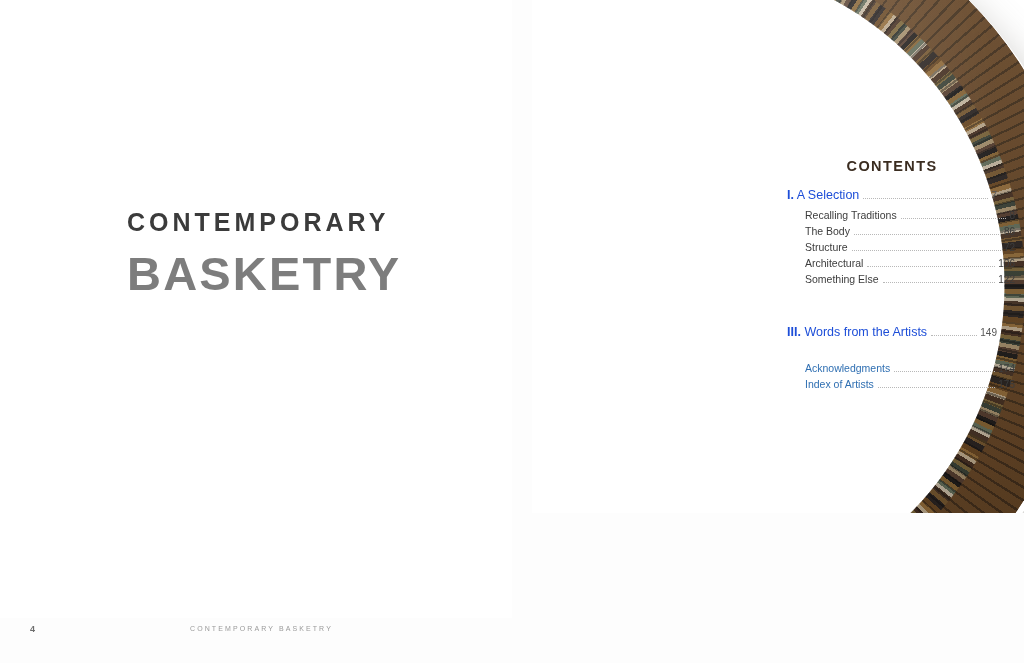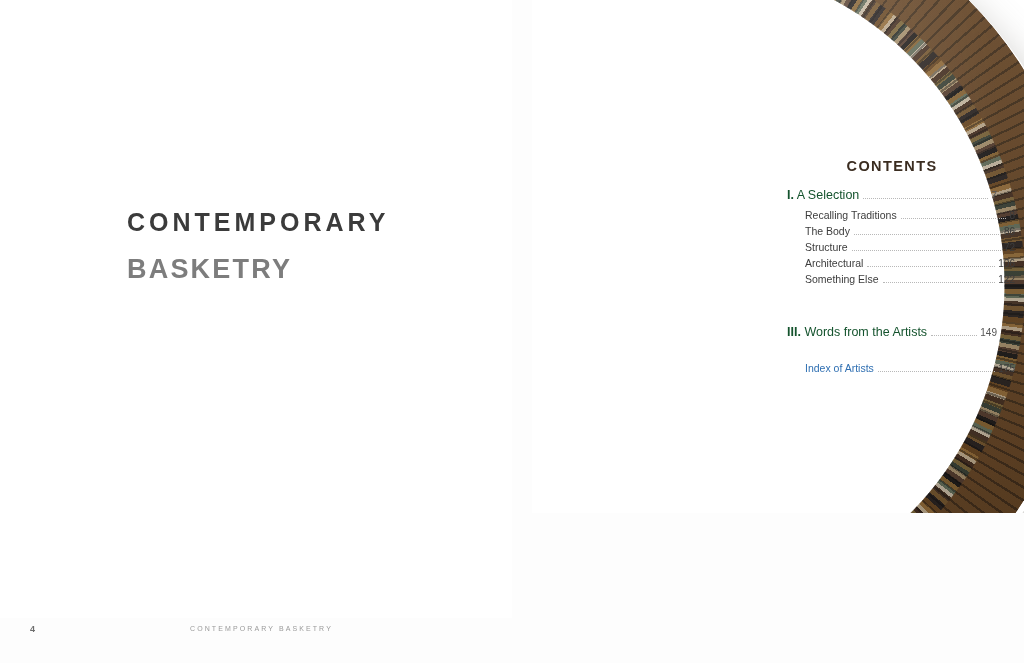--- a/index.html
+++ b/index.html
@@ -30,26 +30,26 @@
     width: 330px;
   }
   .title-line1 {
     font-size: 25px;
     font-weight: bold;
     letter-spacing: 4.0px;
     color: #3b3b3b;
     line-height: 1.15;
   }
   .title-line2 {
-    font-size: 27px;
+    font-size: 47px;
     font-weight: bold;
     letter-spacing: 2.2px;
     color: #7d7d7d;
     line-height: 1.15;
-    margin-top: 17px;
+    margin-top: 10px;
   }
   .folio-left {
     position: absolute;
     left: 30px;
     top: 624px;
     font-size: 9px;
     color: #6d6d6d;
     font-weight: bold;
   }
   .running-head {
@@ -183,21 +183,21 @@
   }
   .toc-page {
     white-space: nowrap;
     text-align: right;
   }
 
   
   .lvl1 { margin-top: 0; margin-bottom: 7px; }
   .lvl1 .toc-label, .lvl1 .toc-page {
     font-size: 12.5px;
-    color: #14532d;
+    color: #1d4ed8;
   }
   .lvl1 .toc-label .num { font-weight: bold; }
   .lvl1 .toc-page { color: #555; font-size: 10px; }
 
   
   .lvl2 { padding-left: 18px; margin-bottom: 3px; }
   .lvl2 .toc-label { font-size: 10.5px; color: #3c3c3c; }
   .lvl2 .toc-page { font-size: 10px; color: #3c3c3c; }
 
   
@@ -280,20 +280,25 @@
     <div class="gap-md"></div>
 
     <div class="toc-row lvl1">
       <span class="toc-label"><span class="num">III.</span> <span>Words from the Artists</span></span>
       <span class="toc-dots"></span>
       <span class="toc-page">149</span>
     </div>
 
     <div class="gap-md"></div>
 
+    <div class="toc-row lvl3">
+      <span class="toc-label">Acknowledgments</span>
+      <span class="toc-dots"></span>
+      <span class="toc-page">174</span>
+    </div>
 
     <div class="toc-row lvl3">
       <span class="toc-label">Index of Artists</span>
       <span class="toc-dots"></span>
       <span class="toc-page">175</span>
     </div>
 
   </div>
 </div>
 

